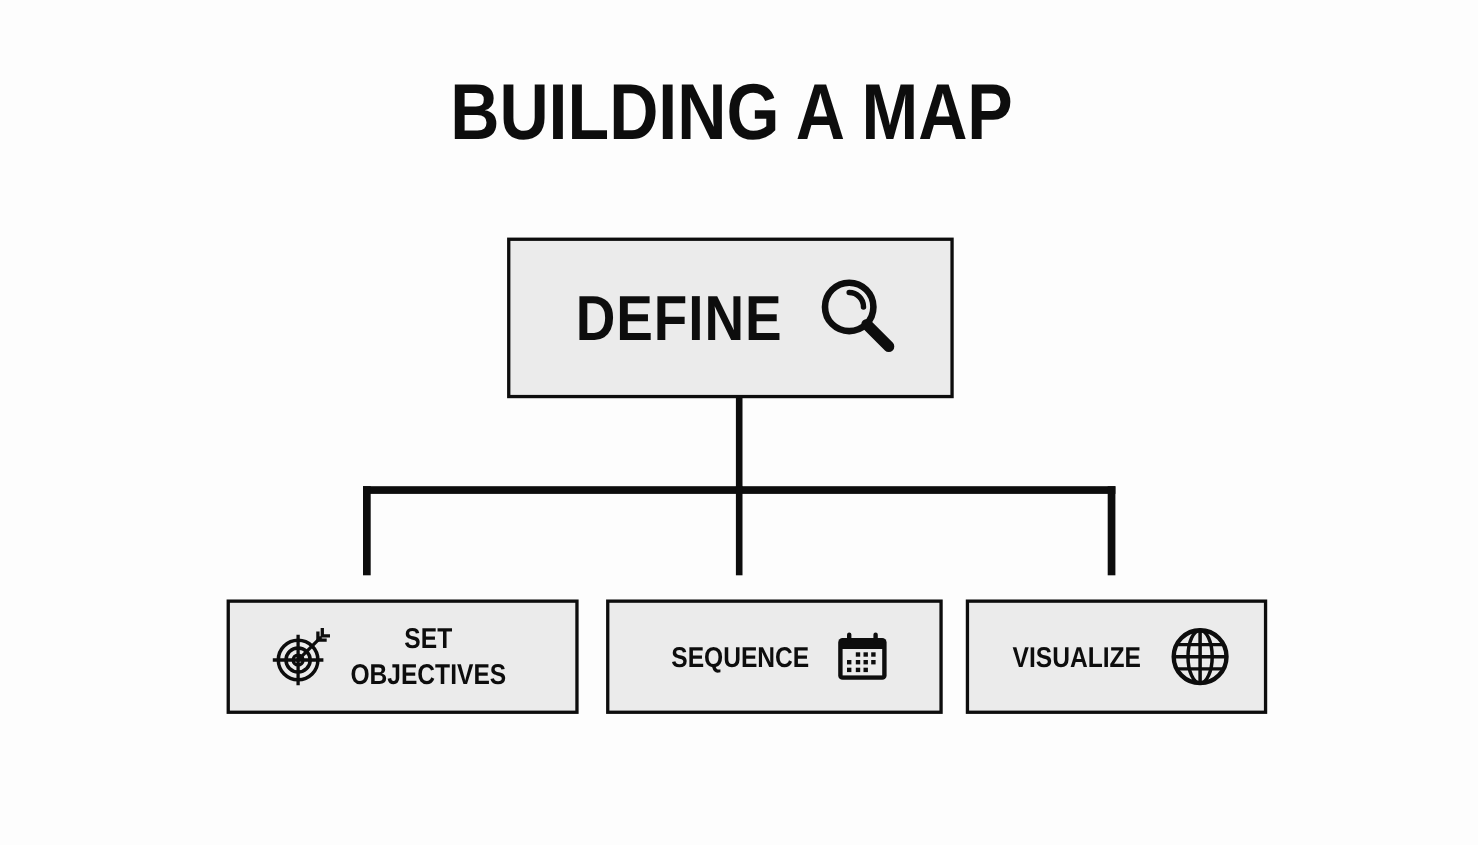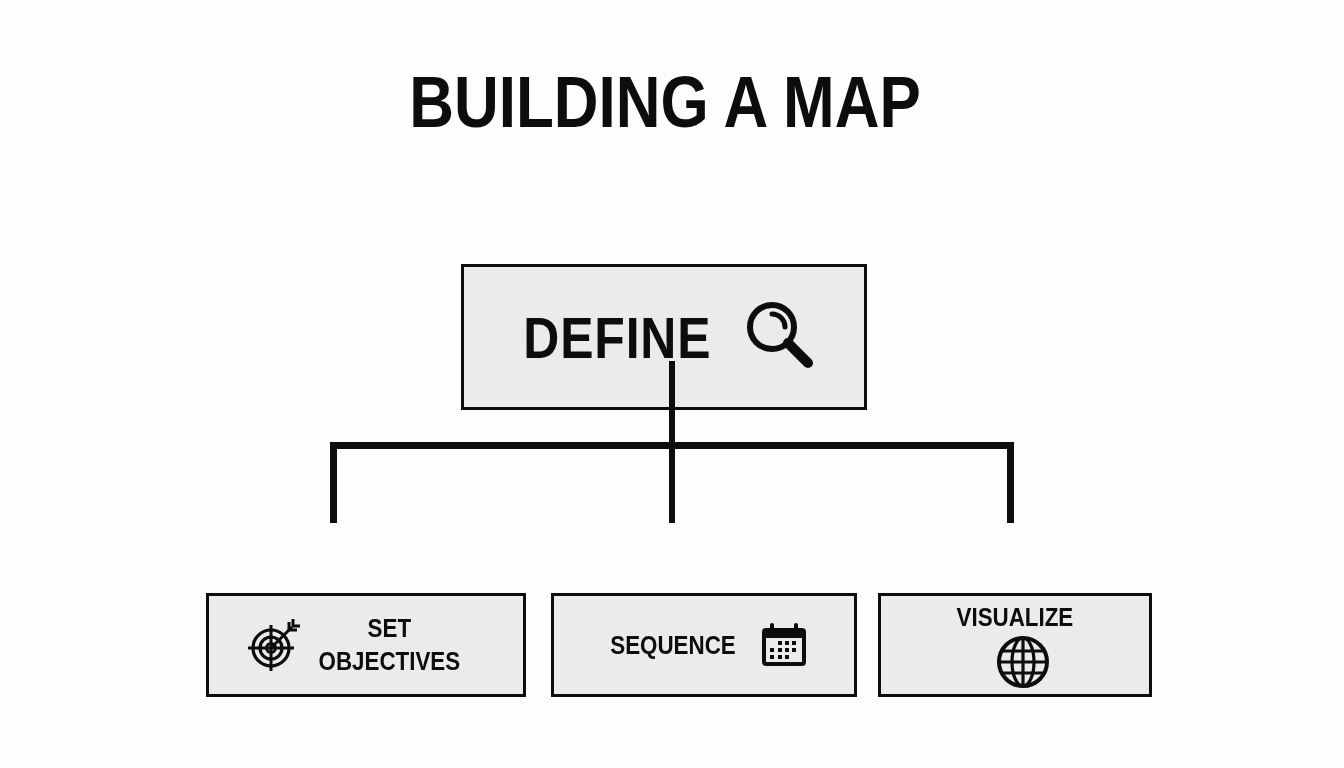--- a/index.html
+++ b/index.html
@@ -13,33 +13,33 @@
       position: absolute; left: 0; width: 1330px; top: 62px;
       text-align: center;
       font-size: 72px; font-weight: bold; letter-spacing: 0px;
       transform: scaleX(0.86); transform-origin: 665px 0;
       line-height: 80px;
     }
     .box {
       position: absolute; box-sizing: border-box;
       border: 3px solid #0d0d0d;
       background: #ebebeb;
-      display: flex; align-items: center; justify-content: center; margin-top: 48px;
+      display: flex; align-items: center; justify-content: center;
     }
     .root { left: 461px; top: 216px; width: 406px; height: 146px; }
     .root .label {
       font-size: 58px; font-weight: bold;
       transform: scaleX(0.86); transform-origin: center;
       display: inline-block; margin-right: 6px; letter-spacing: 1px;
     }
     .root svg { margin-left: 8px; }
     .child { top: 545px; height: 104px; }
     .c1 { left: 206px; width: 320px; }
     .c2 { left: 551px; width: 306px; }
-    .c3 { left: 878px; width: 274px; flex-direction: column; }
+    .c3 { left: 878px; width: 274px; }
     .child .label {
       font-size: 26px; font-weight: bold; text-align: center; line-height: 33px;
       transform: scaleX(0.86); transform-origin: center; display: inline-block;
     }
     .c1 .label { margin-left: 4px; }
     .c1 svg { margin-left: -16px; }
     .c2 svg { margin-left: 14px; }
     .c3 svg { margin-left: 16px; }
     .line { position: absolute; background: #0d0d0d; }
   </style>

